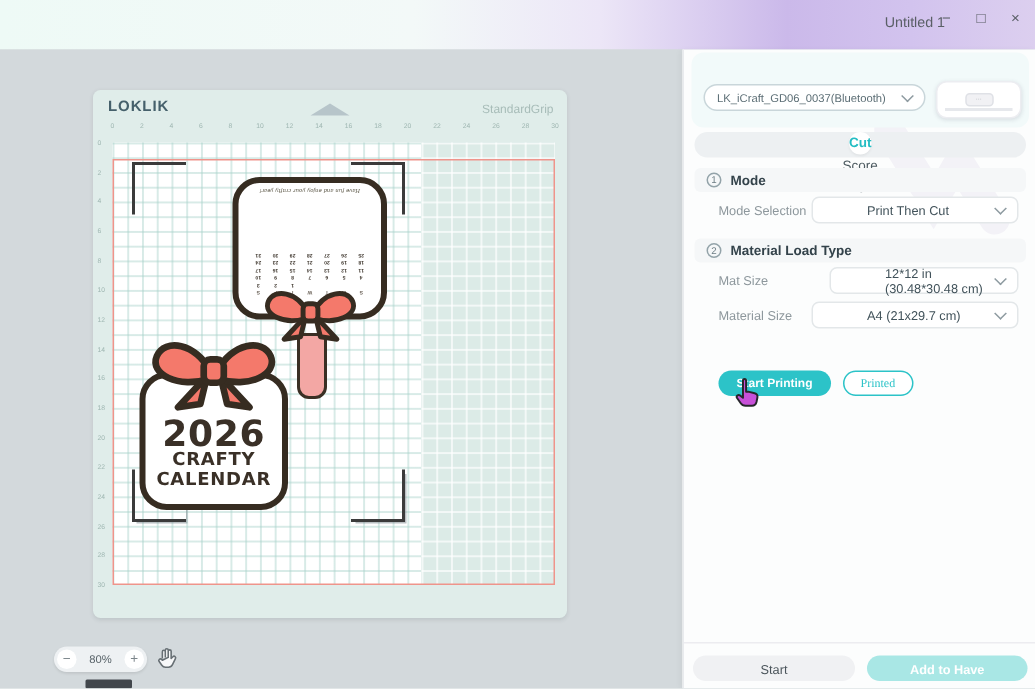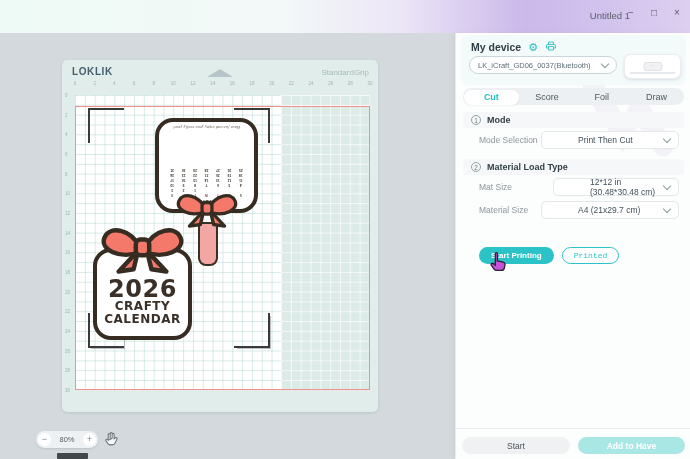--- a/index.html
+++ b/index.html
@@ -82,40 +82,40 @@
   .device-select .val{font-size:7.5px;color:#5c6e75;white-space:nowrap;overflow:hidden;}
   .chev{width:5px;height:5px;border-right:1.2px solid #8d9aa0;border-bottom:1.2px solid #8d9aa0;
         transform:rotate(45deg);margin-top:-3px;flex:none;}
   .machine{position:absolute;left:168px;top:21px;width:55px;height:23px;background:#fff;border-radius:7px;
            border:1px solid #ecedf1;box-shadow:0 1px 3px rgba(60,60,90,.15);}
   .machine .slot{position:absolute;left:5px;right:5px;bottom:4px;height:2px;background:#e6e8ec;}
   .machine .btn{position:absolute;left:50%;top:7px;transform:translateX(-50%);width:17px;height:7px;
                 background:#f1f1f4;border:1px solid #dfe1e6;border-radius:3px;font-size:4px;color:#b0b4bb;
                 text-align:center;line-height:6px;}
   .tabs{position:absolute;left:7px;top:55px;width:221px;height:17px;background:#edf0f2;border-radius:10px;
-        display:flex;align-items:flex-end;}
+        display:flex;align-items:center;flex-direction:column;}
   .tab{flex:1;text-align:center;font-size:9px;color:#4c5a60;height:15px;line-height:15px;cursor:pointer;border-radius:9px;}
   .tab.active{background:#fff;color:#24bdc3;font-weight:700;margin:0 1px;box-shadow:0 1px 2px rgba(0,0,0,.06);}
   .sec-head{position:absolute;left:7px;width:221px;height:16px;background:#f5f7f8;border-radius:4px;
             display:flex;align-items:center;gap:6px;padding-left:8px;box-sizing:border-box;}
   .sec-num{width:10px;height:10px;border:1px solid #93a3a9;border-radius:50%;font-size:6.5px;color:#6d7d84;
            text-align:center;line-height:10px;box-sizing:border-box;flex:none;}
   .sec-title{font-size:9px;font-weight:700;color:#33424a;}
   .sec-note{font-size:6.8px;color:#5a9fd4;margin-left:2px;}
   .row{position:absolute;left:23px;width:200px;height:18px;display:flex;align-items:center;}
   .row .lbl{font-size:8.5px;color:#8d979c;width:62px;flex:none;}
   .select-box{flex:1;height:18px;background:#fff;border:1px solid #e3e7e9;border-radius:5px;
               display:flex;align-items:center;justify-content:space-between;padding:0 8px;
               box-sizing:border-box;cursor:pointer;}
   .select-box .val{font-size:8.5px;color:#41525a;margin-left:28px;}
   .print-btns{position:absolute;left:23px;top:214px;display:flex;gap:8px;}
   .btn-primary{height:17px;padding:0 12px;background:#2cc3c8;color:#fff;border:none;border-radius:9px;
                font-size:8px;font-weight:700;font-family:"Liberation Sans",sans-serif;cursor:pointer;}
   .btn-outline{height:17px;padding:0 11px;background:#fff;color:#2cc3c8;border:1px solid #2cc3c8;
-               border-radius:9px;font-size:8px;font-family:Liberation Mono, monospace;cursor:pointer;}
+               border-radius:9px;font-size:8px;font-family:Liberation Serif, serif;cursor:pointer;}
   .footer-divider{position:absolute;left:0;top:395px;width:235px;height:1px;background:#ececf0;}
   .btn-cancel{position:absolute;left:6px;top:404px;width:108px;height:17px;background:#f0f1f3;color:#4a545a;
               border:none;border-radius:9px;font-size:8.5px;font-family:"Liberation Sans",sans-serif;cursor:pointer;}
   .btn-add{position:absolute;left:122px;top:404px;width:107px;height:17px;background:#a9e7e5;color:#fff;
            border:none;border-radius:9px;font-size:8.5px;font-weight:700;font-family:"Liberation Sans",sans-serif;cursor:pointer;}
   .cursor-hand{position:absolute;left:487px;top:251px;width:21px;height:23px;z-index:20;pointer-events:none;}
 </style>
 </head>
 <body>
 
@@ -272,29 +272,20 @@
   <div class="panel">
     <svg class="watermark" viewBox="0 0 150 150">
       <g transform="rotate(-32 75 75)" fill="#f3f2f7">
         <rect x="52" y="8" width="20" height="64" rx="10"></rect>
         <rect x="80" y="52" width="20" height="64" rx="10"></rect>
         <path d="M52 70 l34 -18 v20 l-34 18 Z"></path>
       </g>
     </svg>
 
     <div class="device-card"></div>
-    <div class="device-title-row">
-      <span class="device-title">My device</span>
-      <span class="gear">⚙</span>
-      <span>
-        <svg viewBox="0 0 24 24" width="12" height="12">
-          <path d="M7 9 V4 h10 v5 M5 9 h14 a2 2 0 0 1 2 2 v5 h-4 M5 9 a2 2 0 0 0-2 2 v5 h4 M7 13 h10 v7 H7 Z" fill="none" stroke="#2cc0c5" stroke-width="1.8" stroke-linejoin="round"></path>
-        </svg>
-      </span>
-    </div>
     <div class="device-select">
       <span class="val">LK_iCraft_GD06_0037(Bluetooth)</span>
       <span class="chev"></span>
     </div>
     <div class="machine">
       <div class="btn">⋯</div>
       <div class="slot"></div>
     </div>
 
     <div class="tabs" id="tabs">

